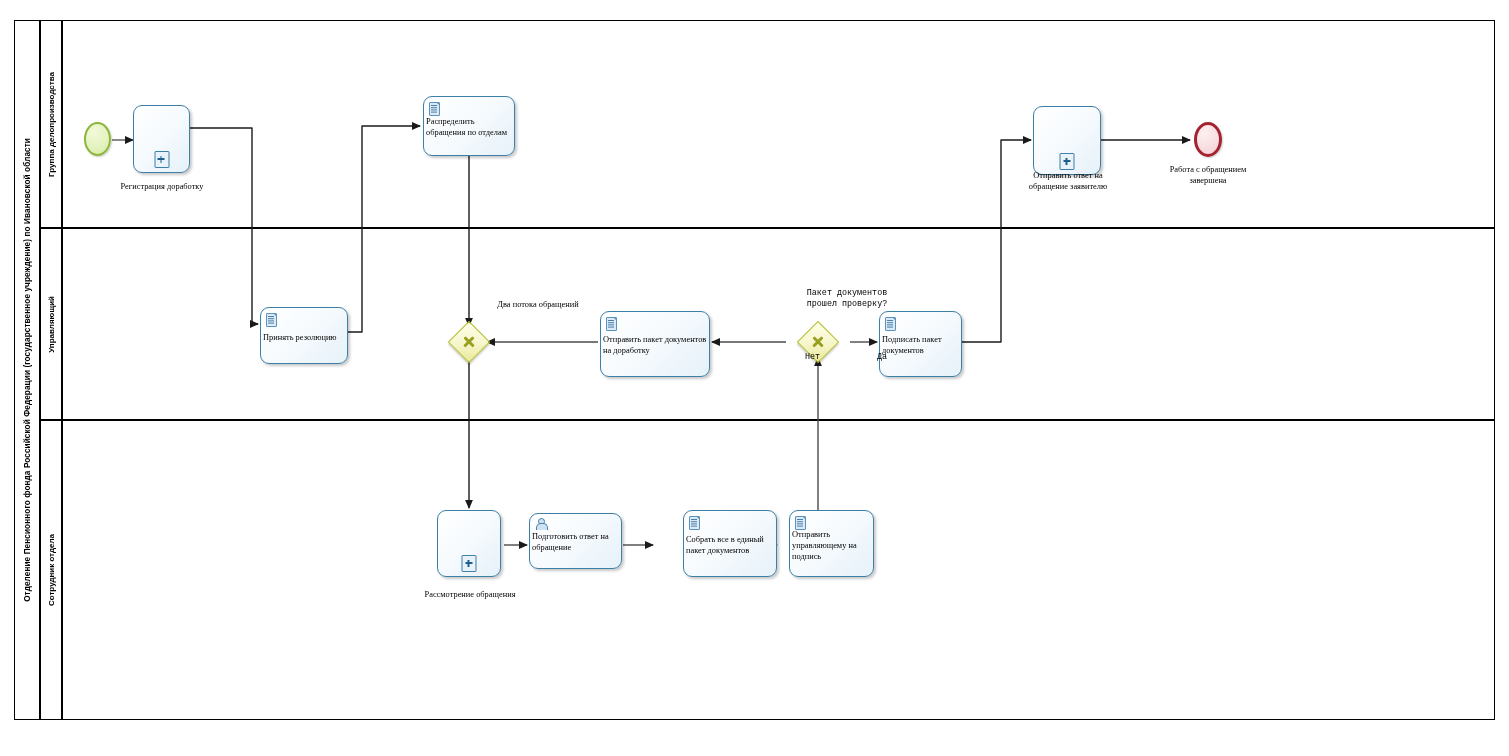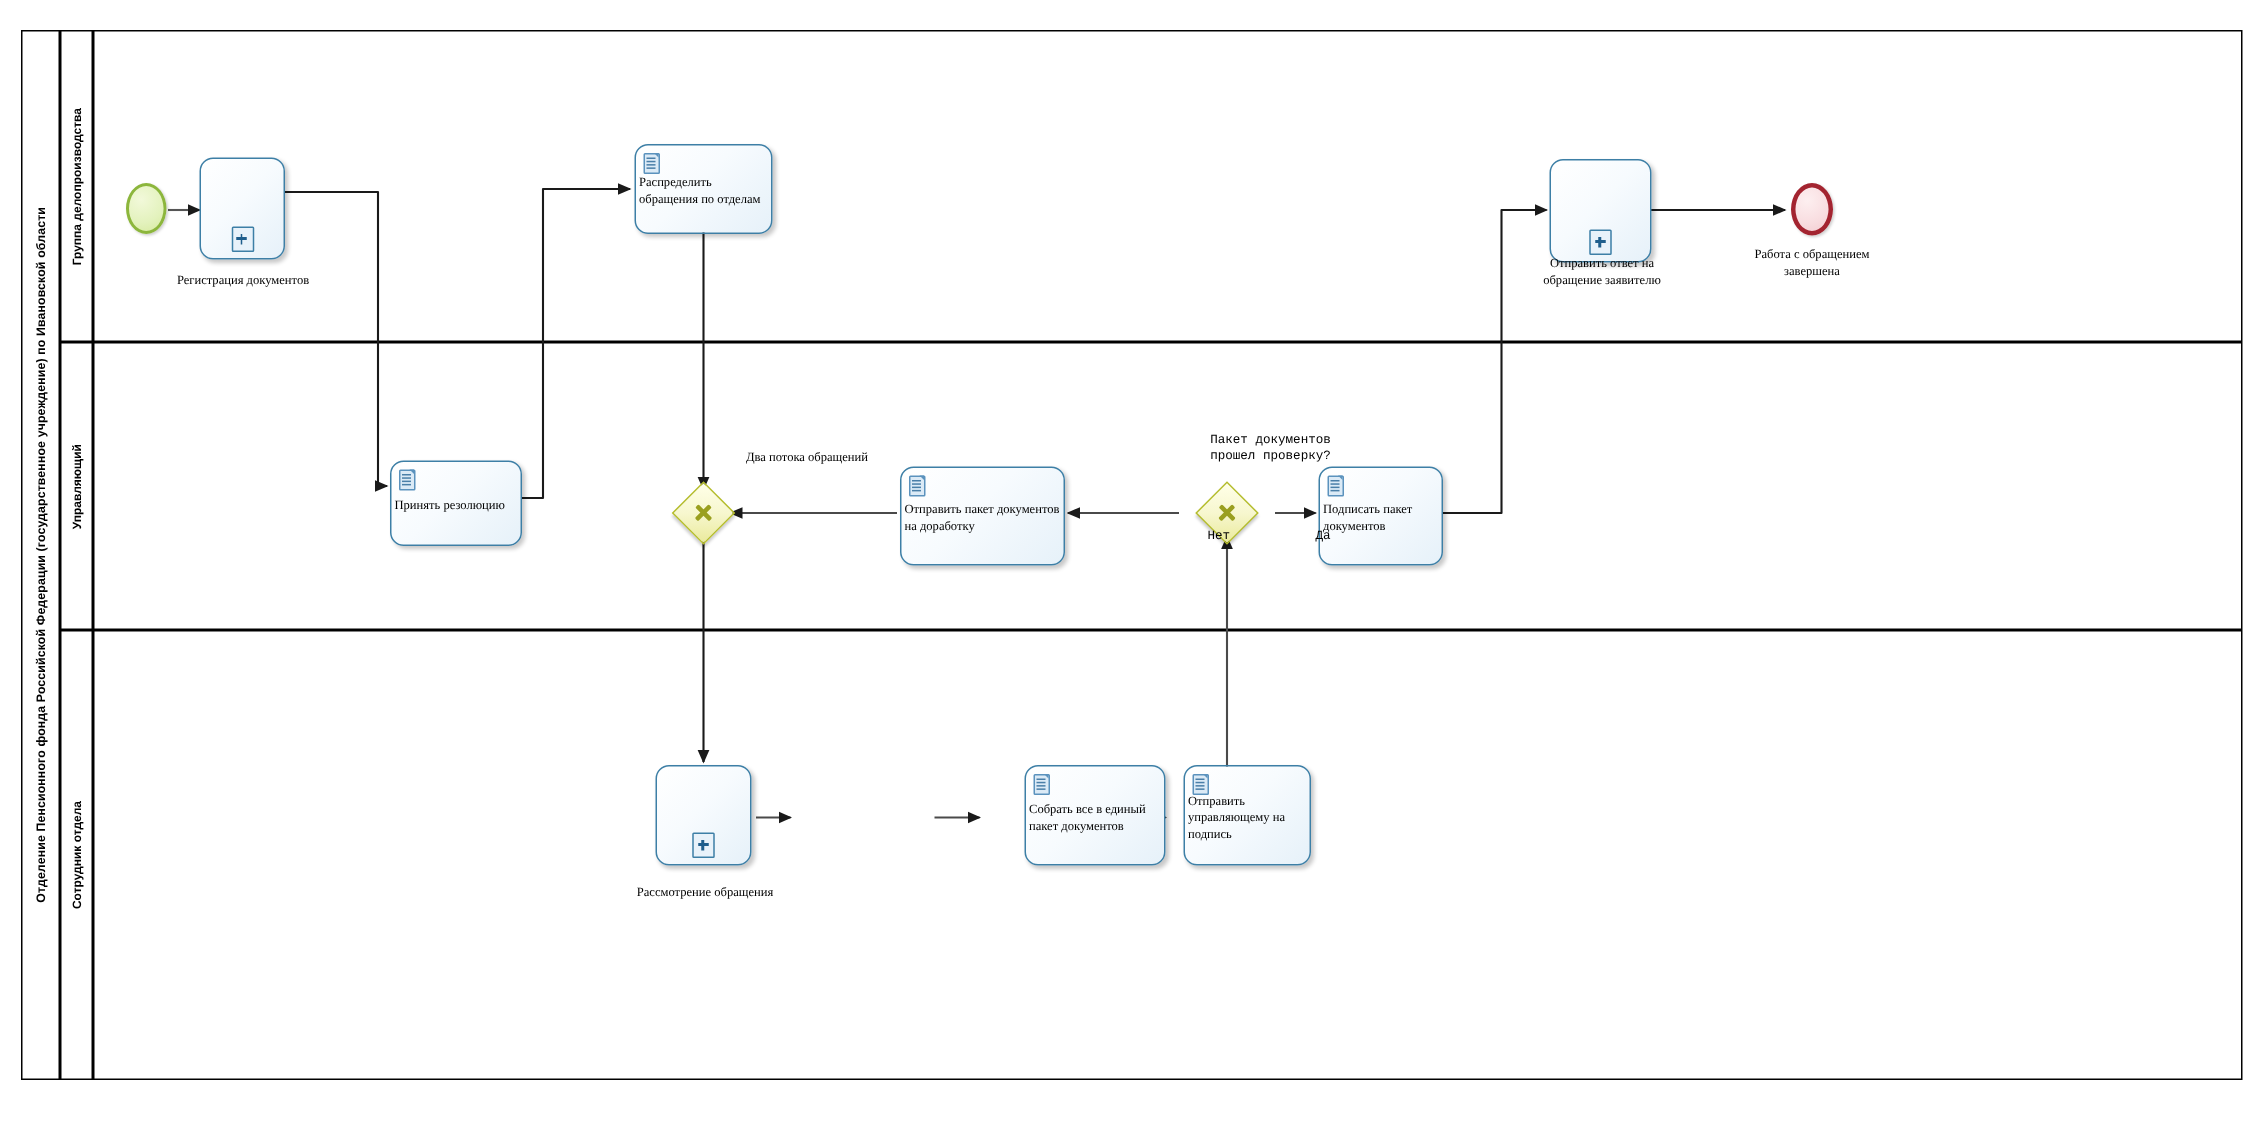--- a/index.html
+++ b/index.html
@@ -141,21 +141,21 @@
   </svg>
 
   <div class="event start-event" style="left:84px;top:122px;width:27px;height:34px;"></div>
 
   <div class="event end-event" style="left:1194px;top:122px;width:28px;height:35px;"></div>
   <div class="olabel" style="left:1160px;top:164px;width:96px;">Работа с обращением завершена</div>
 
   <div class="task" style="left:133px;top:105px;width:57px;height:68px;">
     <span class="plus"></span>
   </div>
-  <div class="olabel" style="left:117px;top:181px;width:90px;">Регистрация документов</div>
+  <div class="olabel" style="left:117px;top:181px;width:90px;">Регистрация доработку</div>
 
   <div class="task withicon" style="left:423px;top:96px;width:92px;height:60px;">
     <span class="tico">
       <span class="pg"></span>
         <span class="fold"></span>
     </span>
     <span class="tlabel">Распределить обращения по отделам</span>
   </div>
 
   <div class="task" style="left:1033px;top:106px;width:68px;height:69px;">
@@ -196,20 +196,27 @@
   <div class="olabel" style="left:792px;top:288px;width:110px;font-family:Liberation Mono, monospace;">Пакет документов прошел проверку?</div>
 
   <div class="flowlabel" style="left:761px;top:352px;">Нет</div>
   <div class="flowlabel" style="left:833px;top:352px;">Да</div>
 
   <div class="task" style="left:437px;top:510px;width:64px;height:67px;">
     <span class="plus"></span>
   </div>
   <div class="olabel" style="left:424px;top:589px;width:92px;">Рассмотрение обращения</div>
 
+  <div class="task withicon" style="left:529px;top:513px;width:93px;height:56px;">
+    <span class="uico">
+      <span class="head"></span>
+        <span class="body"></span>
+    </span>
+    <span class="tlabel">Подготовить ответ на обращение</span>
+  </div>
 
   <div class="task withicon" style="left:655px;top:510px;width:94px;height:67px;margin-left:28px;">
     <span class="tico">
       <span class="pg"></span>
         <span class="fold"></span>
     </span>
     <span class="tlabel">Собрать все в единый пакет документов</span>
   </div>
 
   <div class="task withicon" style="left:789px;top:510px;width:85px;height:67px;">

